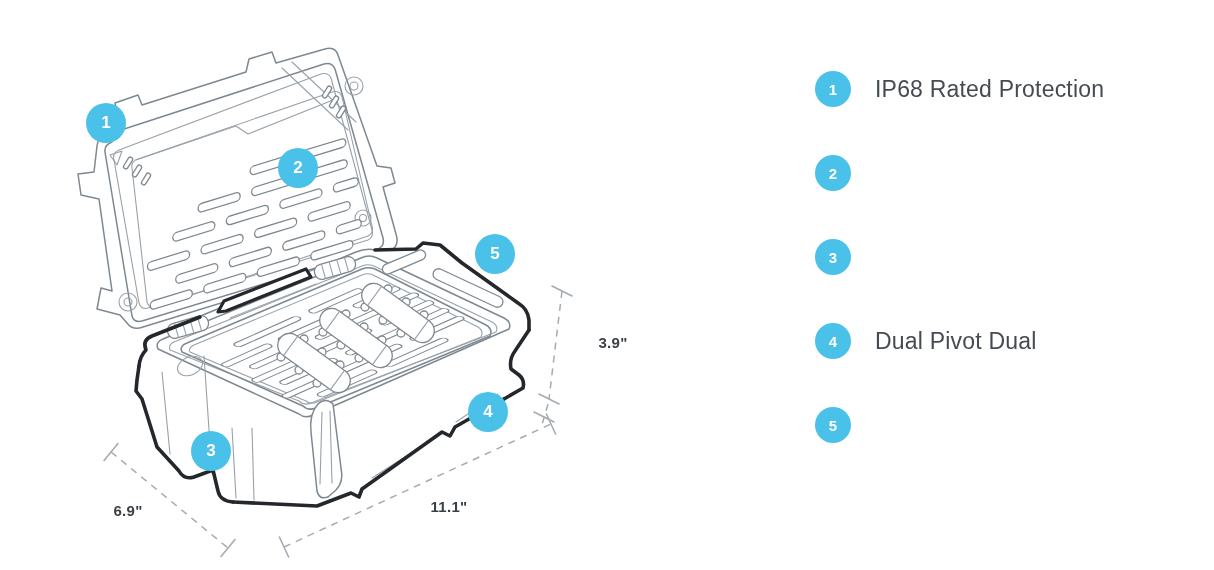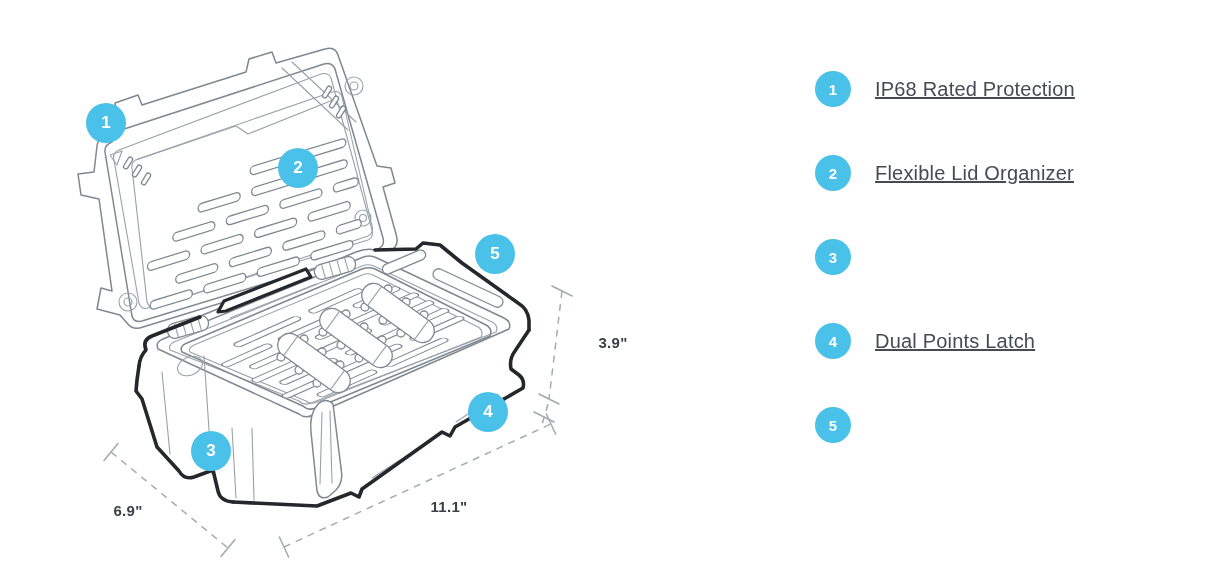--- a/index.html
+++ b/index.html
@@ -22,21 +22,21 @@
   }
   .badge{
     display:flex;align-items:center;justify-content:center;border-radius:50%;
     background:#4ac1e8;color:#ffffff;font-weight:700;
   }
   .badge-diagram{position:absolute;width:40px;height:40px;font-size:17px;}
   
   .legend{position:absolute;left:815px;top:71px;}
   .legend-item{display:flex;align-items:center;height:36px;margin-bottom:48px;}
   .legend-item .badge{width:36px;height:36px;font-size:15px;flex:0 0 36px;}
-  .legend-label{margin-left:24px;font-size:20px;color:#454b52;letter-spacing:.2px;white-space:nowrap;text-decoration:underline;}
+  .legend-label{margin-left:24px;font-size:23px;color:#454b52;letter-spacing:.2px;white-space:nowrap;}
 </style>
 </head>
 <body>
 
 <div class="canvas">
 
   <div class="diagram">
     <svg width="770" height="570" viewBox="0 0 770 570">
 
       <path class="ln white" d="M 104,134 Q 101,124 110,120 L 118,116 L 115,103 L 138,95 L 142,105
@@ -248,26 +248,25 @@
     <span class="dim-label" style="left:583px;top:334px">3.9"</span>
   </div>
 
   <div class="legend">
     <div class="legend-item">
       <span class="badge">1</span>
       <span class="legend-label">IP68 Rated Protection</span>
     </div>
     <div class="legend-item">
       <span class="badge">2</span>
-      <span class="legend-label">Flexible Lid Organizer</span>
     </div>
     <div class="legend-item">
       <span class="badge">3</span>
     </div>
     <div class="legend-item">
       <span class="badge">4</span>
-      <span class="legend-label">Dual Points Latch</span>
+      <span class="legend-label">Dual Pivot Dual</span>
     </div>
     <div class="legend-item">
       <span class="badge">5</span>
     </div>
   </div>
 </div>
 
 </body></html>

